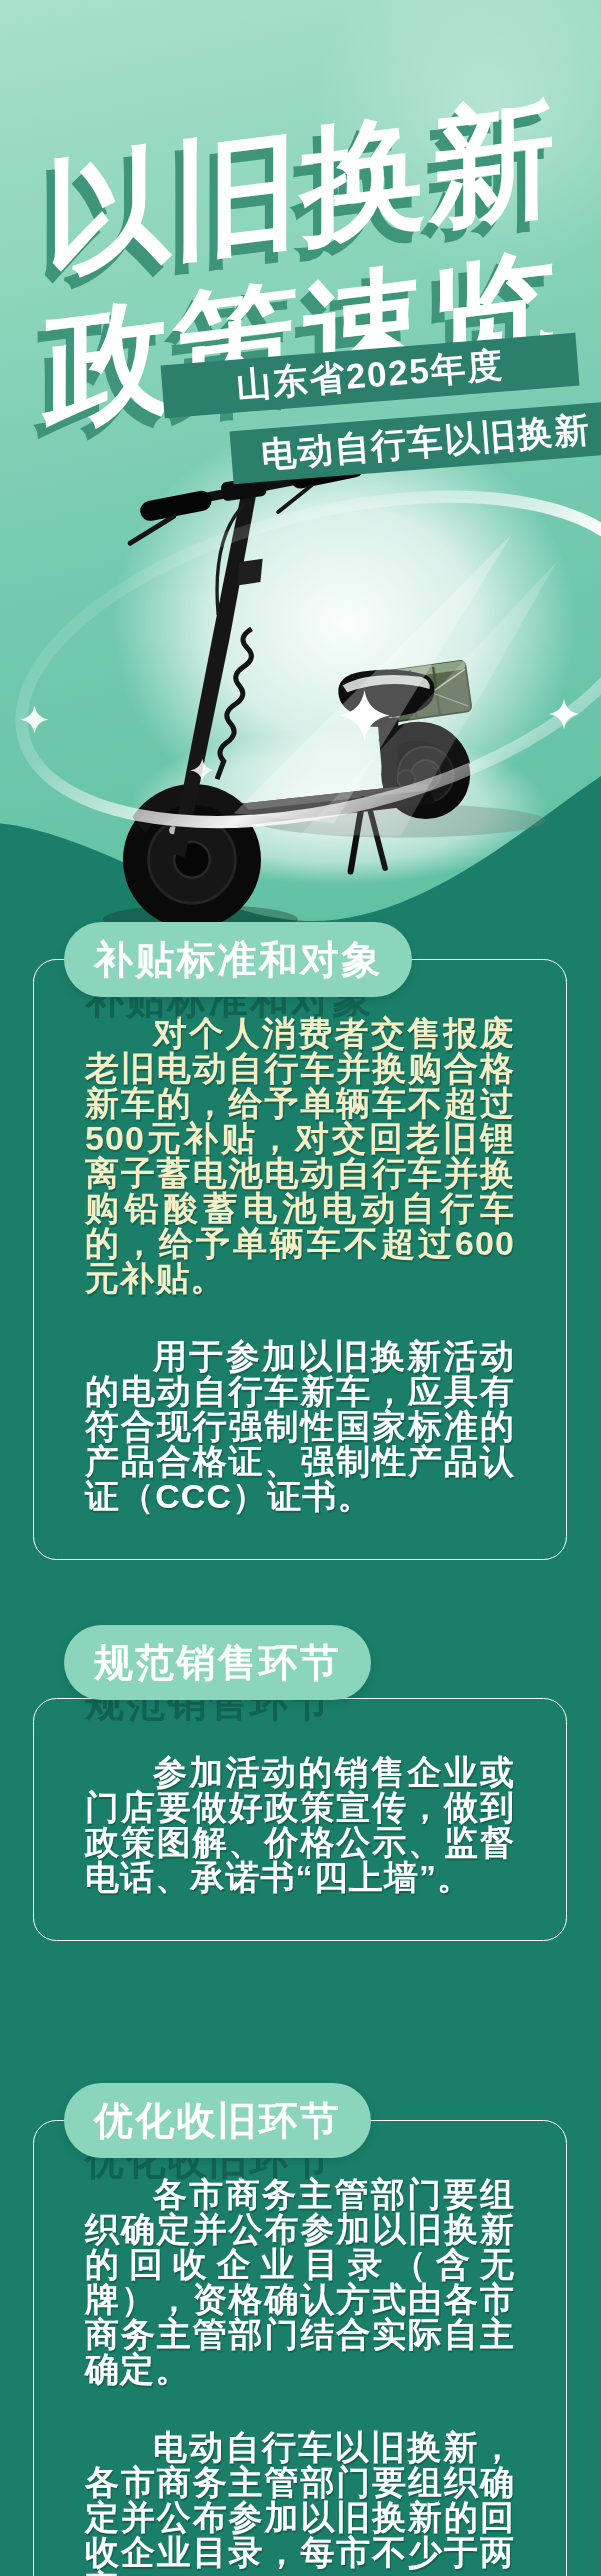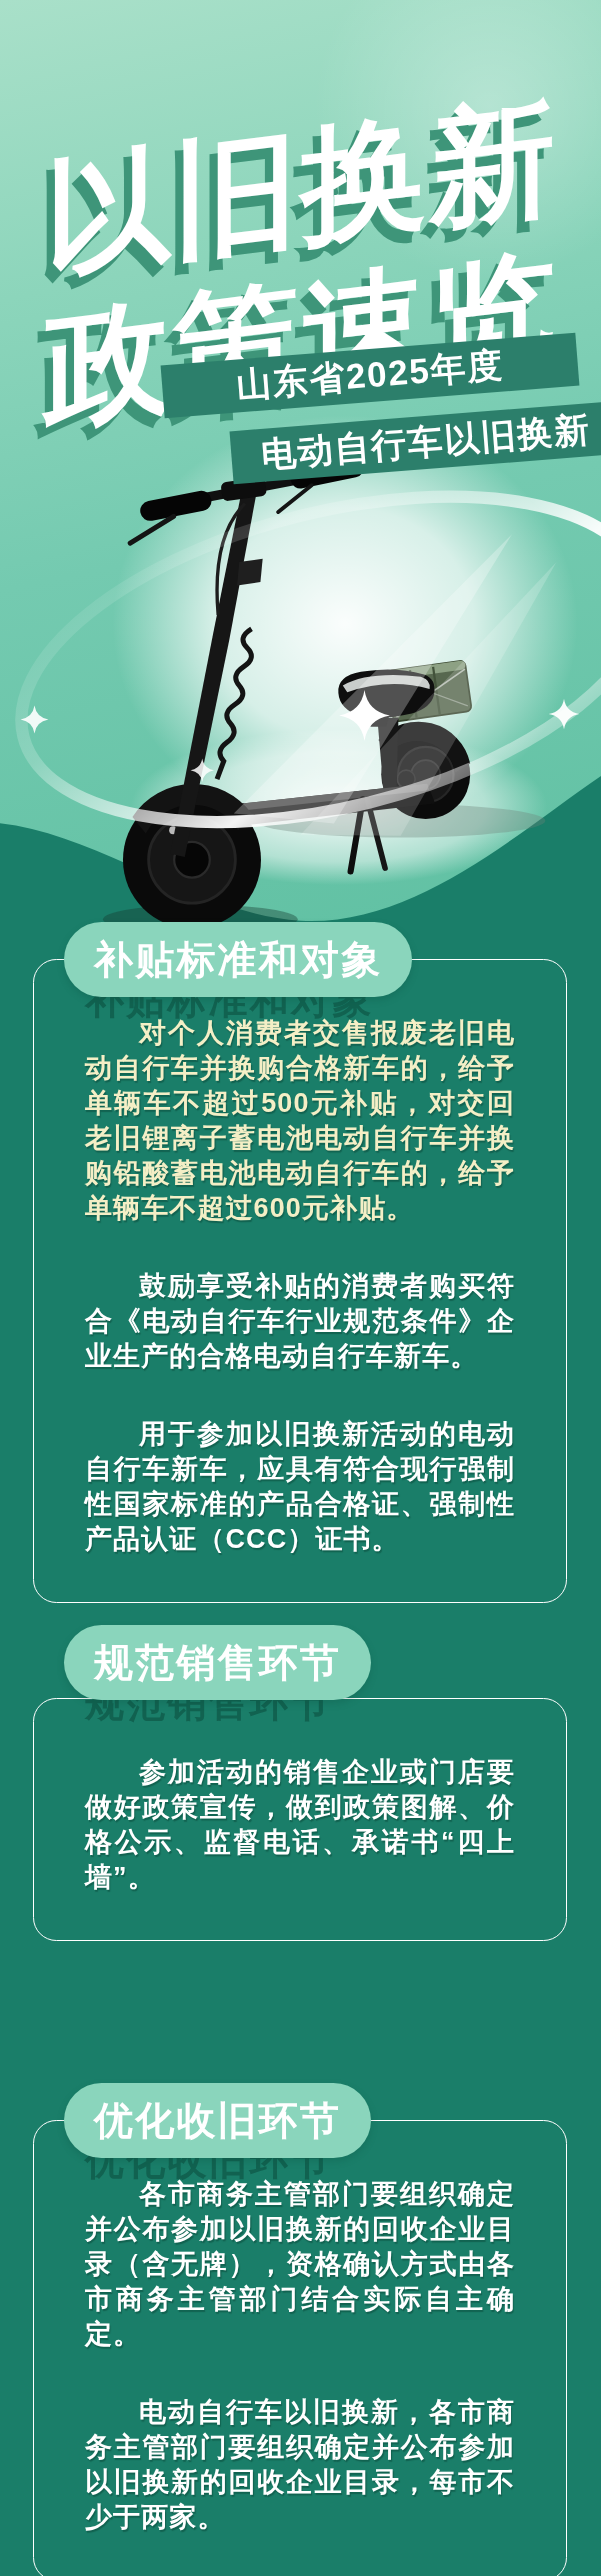--- a/index.html
+++ b/index.html
@@ -48,21 +48,21 @@
   .banner-2{left:231px;top:416px;width:390px;}
   
   .card{
     position:absolute;left:33px;width:534px;box-sizing:border-box;
     border:1.7px solid #ffffff;border-radius:23.4px;
     padding:56px 51px 45px 51px;
     z-index:7;
   }
   .card p{
     margin:0 0 43px 0;
-    font-size:27px;line-height:35px;font-weight:700;letter-spacing:1.1px;
+    font-size:34px;line-height:35px;font-weight:700;letter-spacing:1.1px;
     text-align:justify;text-align-last:left;text-indent:2em;color:#ffffff;
     text-shadow:1.1px 1.7px 1.1px rgba(0,45,34,.35);
   }
   .card p:last-child{margin-bottom:0;}
   .card p.cream{color:#f4efc6;}
   .ghost-heading{
     position:absolute;left:85px;z-index:8;white-space:nowrap;
     font-size:39px;font-weight:700;letter-spacing:2.2px;color:rgba(8,70,56,.5);
   }
   .pill{
@@ -184,21 +184,20 @@
       <span>电动自行车以旧换新</span>
     </div>
   </div>
 
   <div class="ghost-heading" style="top:973px;">补贴标准和对象</div>
   <div class="pill" style="top:922px;">
     <span>补贴标准和对象</span>
   </div>
   <div class="card" style="top:959px;">
     <p class="cream">对个人消费者交售报废老旧电动自行车并换购合格新车的，给予单辆车不超过500元补贴，对交回老旧锂离子蓄电池电动自行车并换购铅酸蓄电池电动自行车的，给予单辆车不超过600元补贴。</p>
-    <p>鼓励享受补贴的消费者购买符合《电动自行车行业规范条件》企业生产的合格电动自行车新车。</p>
     <p>用于参加以旧换新活动的电动自行车新车，应具有符合现行强制性国家标准的产品合格证、强制性产品认证（CCC）证书。</p>
   </div>
 
   <div class="ghost-heading" style="top:1676px;">规范销售环节</div>
   <div class="pill" style="top:1625px;">
     <span>规范销售环节</span>
   </div>
   <div class="card" style="top:1698px;">
     <p>参加活动的销售企业或门店要做好政策宣传，做到政策图解、价格公示、监督电话、承诺书“四上墙”。</p>
   </div>

